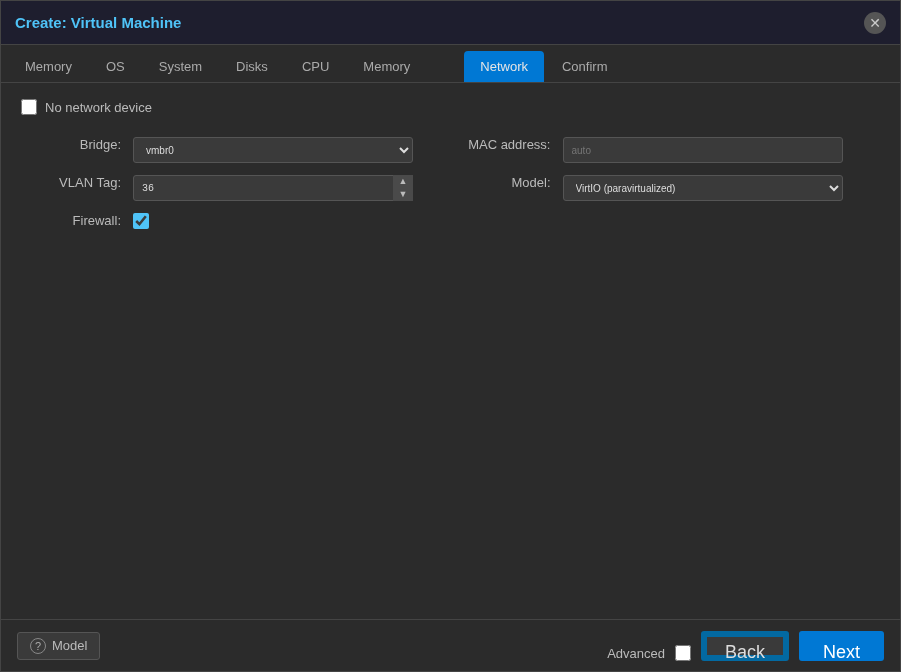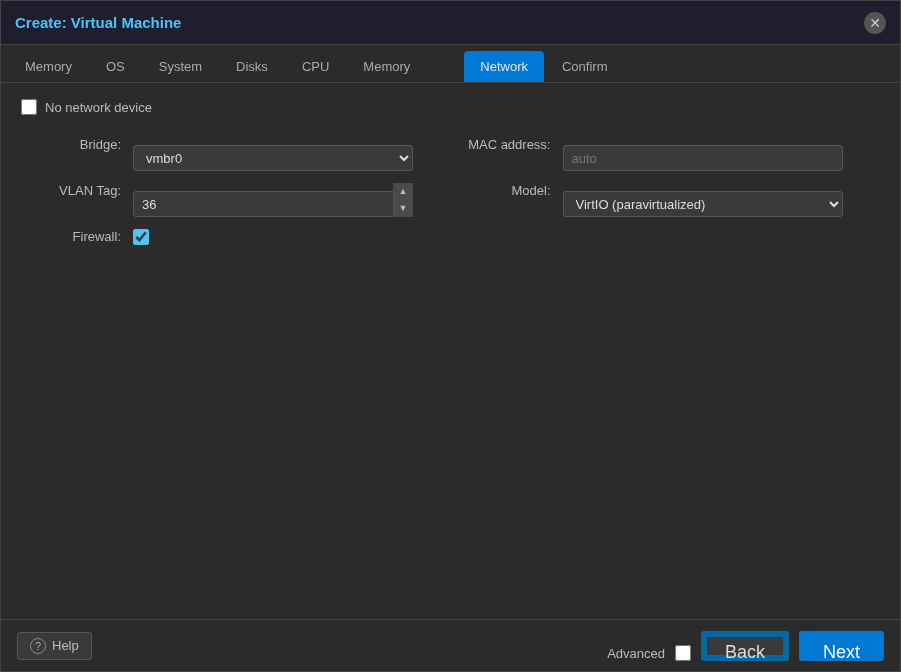--- a/index.html
+++ b/index.html
@@ -106,22 +106,21 @@
       flex: 1;
       max-width: 280px;
     }
     select, input[type="text"], input[type="number"] {
       background: #3a3a3a;
       border: 1px solid #555;
       color: #ddd;
       padding: 4px 8px;
       border-radius: 3px;
       width: 100%;
-      font-size: 13px;
-      margin-top: 8px;
+      font-size: 10px;
     }
     select { height: 26px; }
     input[type="number"] { height: 26px; }
     input[type="text"] { height: 26px; }
     .spinner-wrapper {
       position: relative;
       display: flex;
       align-items: center;
     }
     .spinner-wrapper input {
@@ -248,21 +247,21 @@
               <option value="vmbr1">vmbr1</option>
               <option value="vmbr2">vmbr2</option>
             </select>
           </div>
         </div>
 
         <div class="form-row">
           <span class="form-label">VLAN Tag:</span>
           <div class="form-control">
             <div class="spinner-wrapper">
-              <input type="number" value="36" style="padding-right: 20px;">
+              <input type="number" value="36" style="padding-right: 20px; font-family: Liberation Mono, monospace;">
               <div class="spinner-btns">
                 <button class="spinner-btn">▲</button>
                 <button class="spinner-btn">▼</button>
               </div>
             </div>
           </div>
         </div>
 
         <div class="form-row">
           <span class="form-label">Firewall:</span>
@@ -293,21 +292,21 @@
           </div>
         </div>
       </div>
     </div>
   </div>
 
   <div class="footer">
     <div class="footer-left">
       <button class="help-btn">
         <span style="width:16px;height:16px;border-radius:50%;border:1px solid #888;display:inline-flex;align-items:center;justify-content:center;font-size:11px;color:#aaa;">?</span>
-        <span>Help</span>
+        <span>Model</span>
       </button>
     </div>
 
     <div class="footer-right">
       <span class="advanced-label">Advanced</span>
       <input type="checkbox" class="advanced-checkbox" style="">
       <button class="nav-btn">Back</button>
       <button class="nav-btn primary">Next</button>
     </div>
   </div>

